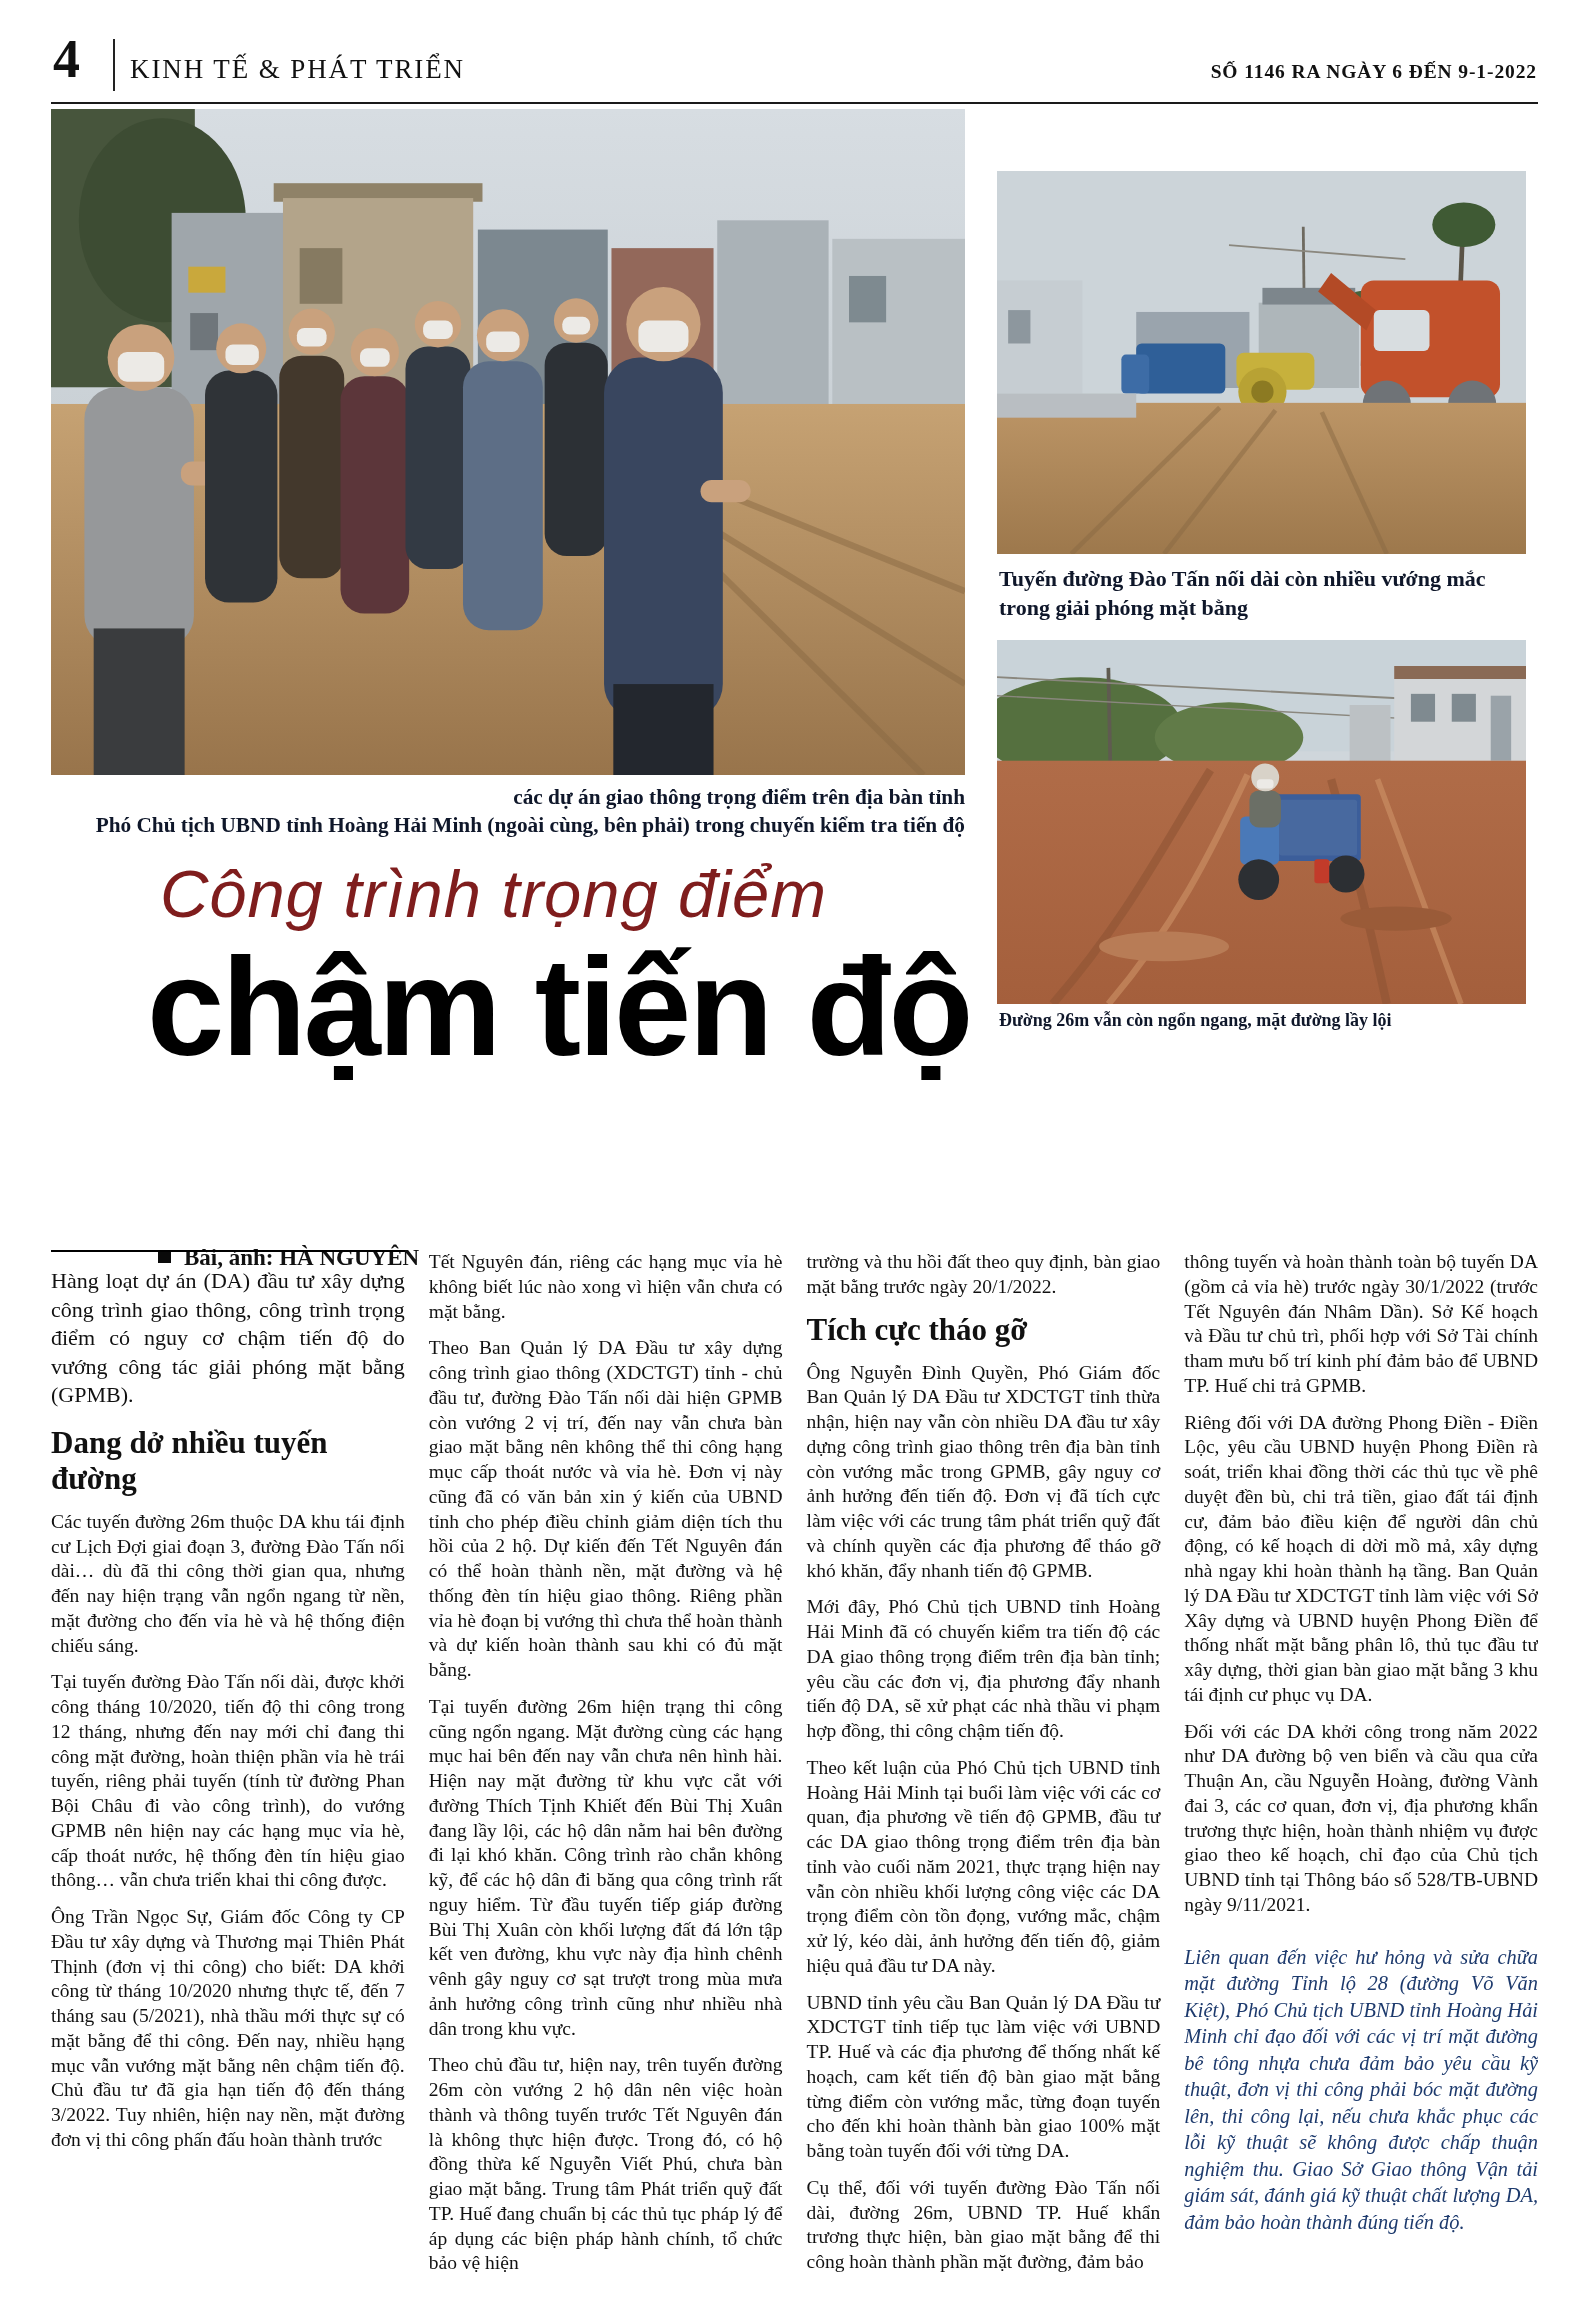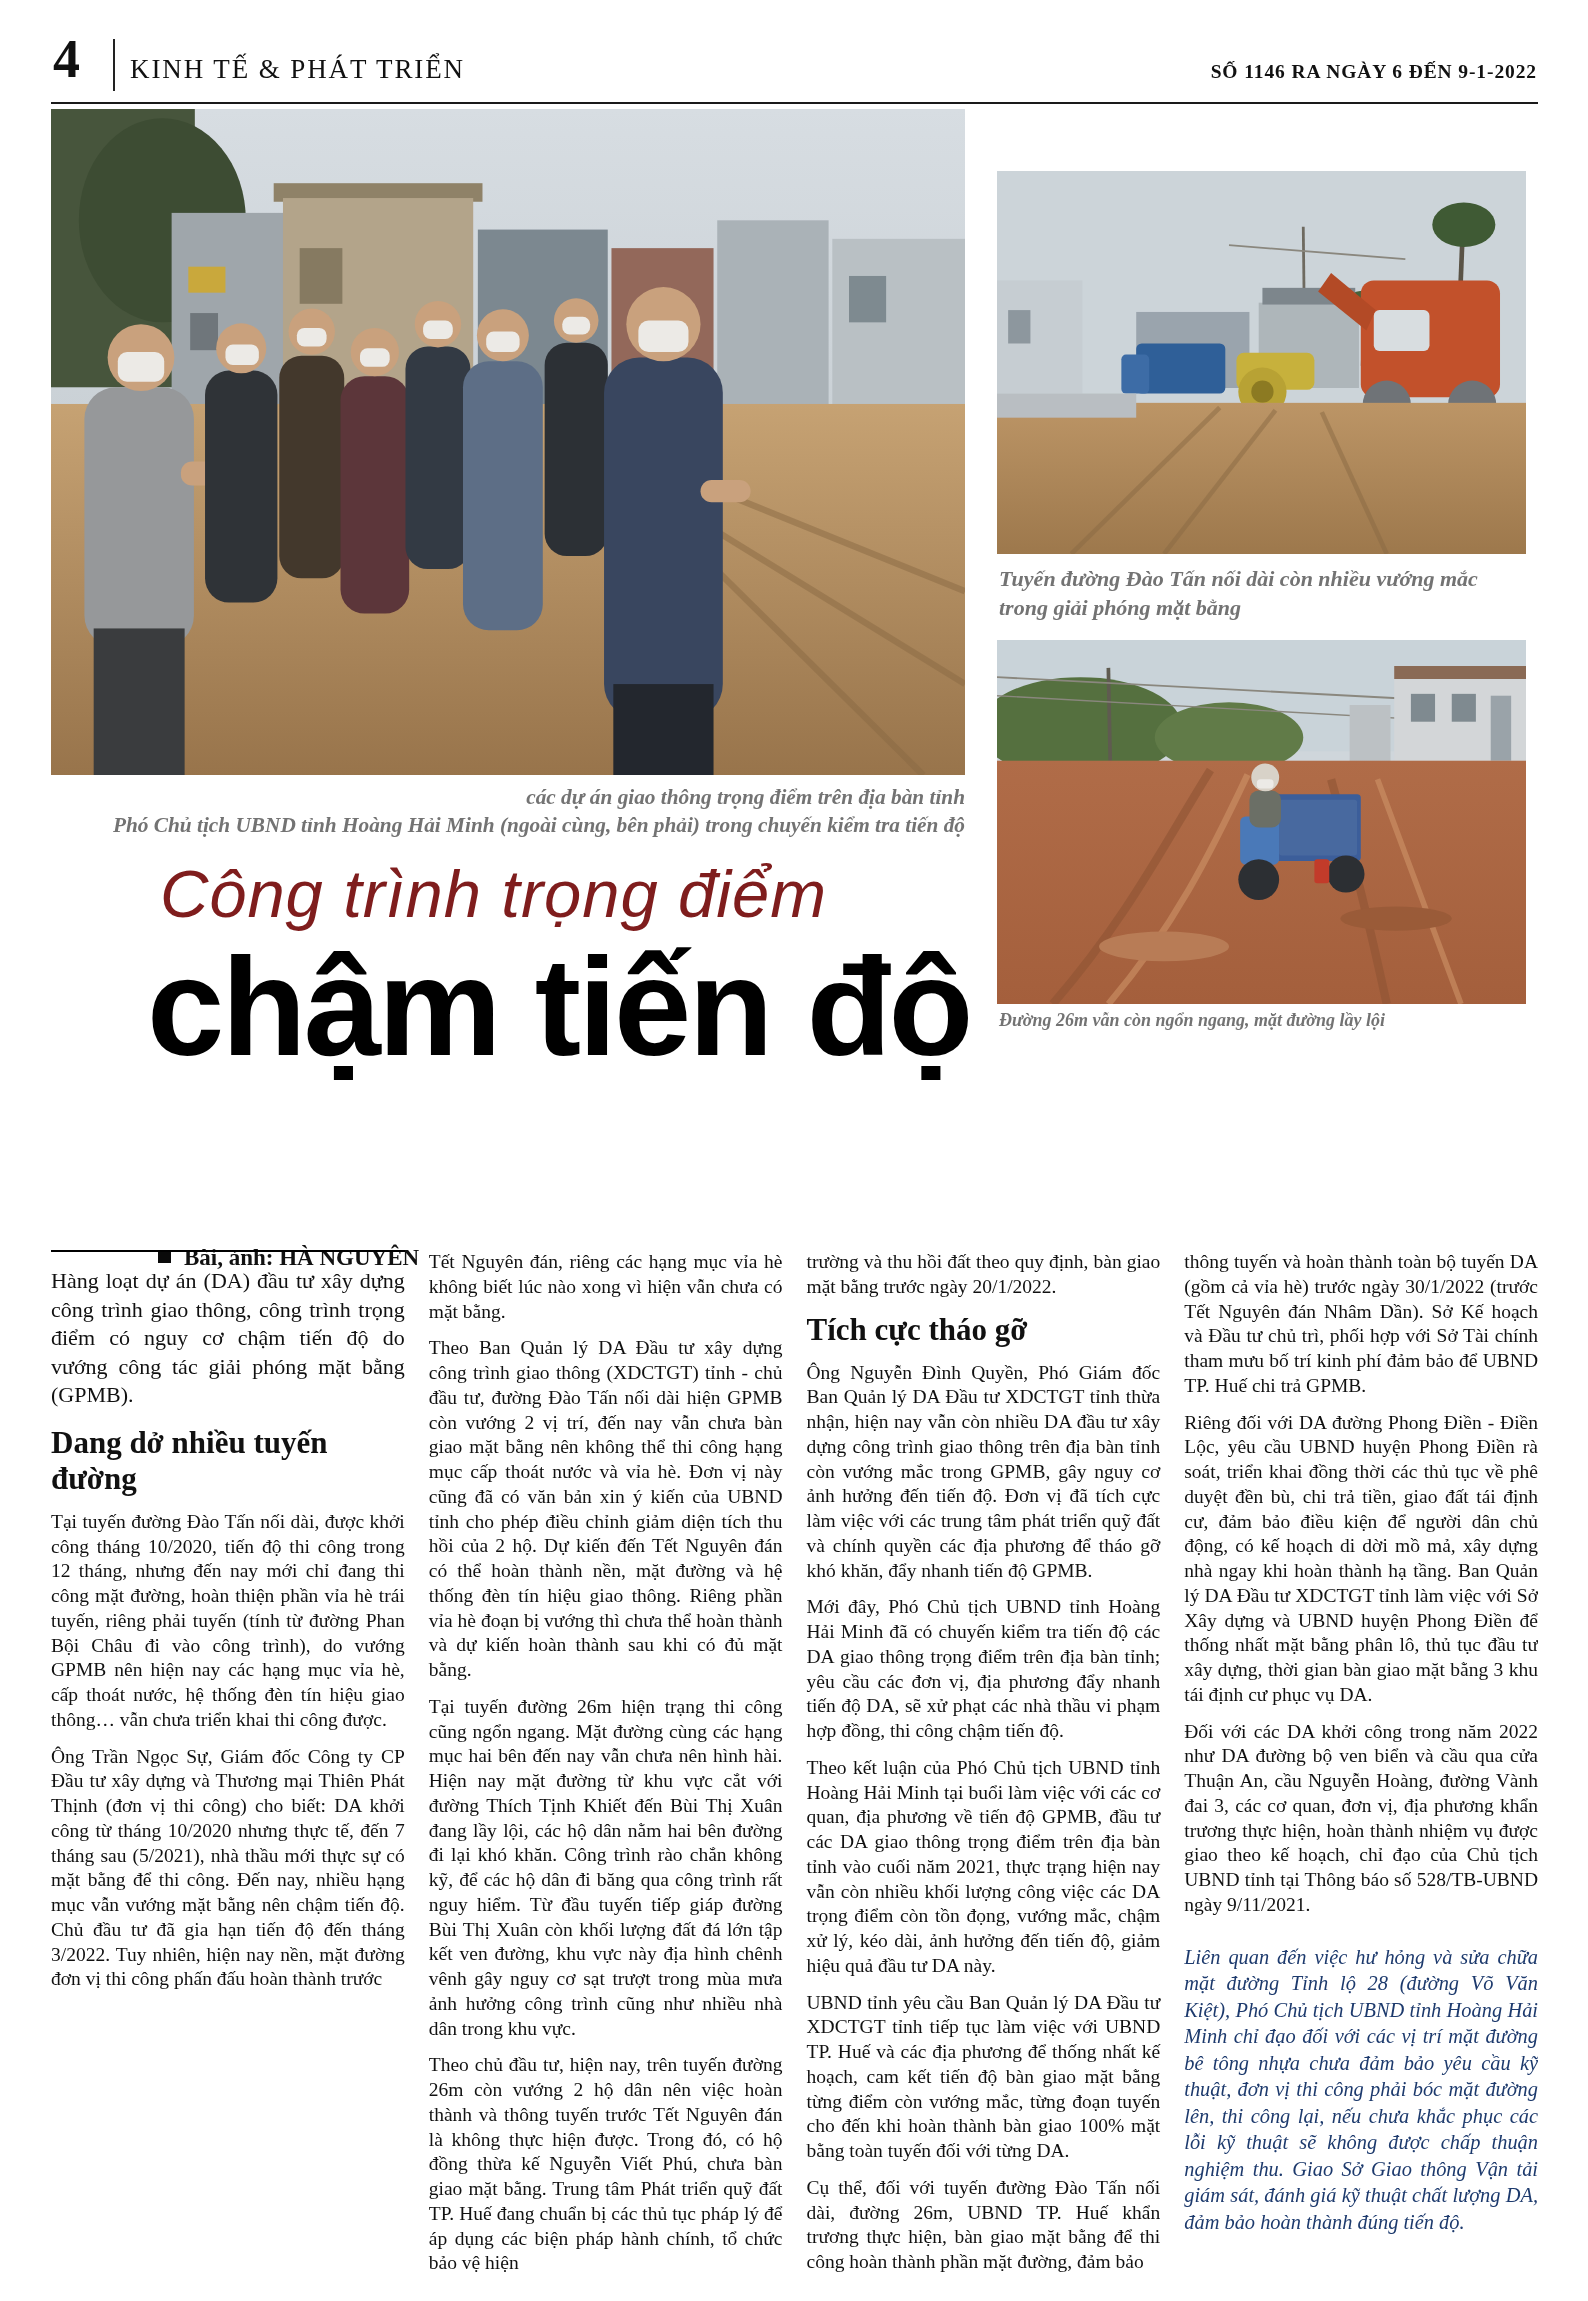--- a/index.html
+++ b/index.html
@@ -13,22 +13,22 @@
             font-family:"Liberation Serif",serif;}
   .issue-info{position:absolute;right:52px;top:61px;font-size:19.5px;font-weight:bold;
             letter-spacing:0.9px;font-family:"Liberation Serif",serif;}
   .header-rule{position:absolute;left:51px;top:102px;width:1487px;height:1.9px;background:#1a1a1a;}
   
   .photo{position:absolute;overflow:hidden;background:#cfd6db;}
   .photo svg{display:block;width:100%;height:100%;}
   .photo-main{left:51px;top:109px;width:914px;height:666px;}
   .photo-rt{left:997px;top:171px;width:529px;height:383px;}
   .photo-rb{left:997px;top:640px;width:529px;height:364px;}
-  .caption{font-style:italic;font-weight:bold;font-size:21.3px;line-height:1.32;
-           font-family:"Liberation Serif",serif;color:#737373;}
+  .caption{font-weight:bold;font-size:21.3px;line-height:1.32;
+           font-family:"Liberation Serif",serif;color:#0f172a;}
   .cap-main{position:absolute;left:51px;top:783px;width:914px;text-align:right;}
   .cap-rt{position:absolute;left:999px;top:564px;width:519px;text-align:left;font-size:22px;}
   .cap-rb{position:absolute;left:999px;top:1009px;width:519px;text-align:left;font-size:18px;}
   
   .headline{position:absolute;left:147px;top:855px;width:1299px;
             font-family:"Liberation Sans",sans-serif;}
   .kicker{font-style:italic;font-size:67px;letter-spacing:0.9px;color:#7f1d1d;margin:0 0 5.6px 13px;}
   .hl{font-weight:bold;font-size:139px;line-height:0.99;letter-spacing:-2.8px;color:#000;}
   .byline{position:absolute;left:158px;top:1245px;font-size:23px;font-weight:bold;
           font-family:"Liberation Serif",serif;}
@@ -237,20 +237,21 @@
   </div>
   <div class="byline">
     <span class="sq"></span><span>Bài, ảnh: HÀ NGUYÊN</span>
   </div>
 
   <div class="columns">
 
     <div class="col col1">
       <p class="lead">Hàng loạt dự án (DA) đầu tư xây dựng công trình giao thông, công trình trọng điểm có nguy cơ chậm tiến độ do vướng công tác giải phóng mặt bằng (GPMB).</p>
       <h3>Dang dở nhiều tuyến đường</h3>
+      <p>Các tuyến đường 26m thuộc DA khu tái định cư Lịch Đợi giai đoạn 3, đường Đào Tấn nối dài… dù đã thi công thời gian qua, nhưng đến nay hiện trạng vẫn ngổn ngang từ nền, mặt đường cho đến vỉa hè và hệ thống điện chiếu sáng.</p>
       <p>Tại tuyến đường Đào Tấn nối dài, được khởi công tháng 10/2020, tiến độ thi công trong 12 tháng, nhưng đến nay mới chỉ đang thi công mặt đường, hoàn thiện phần vỉa hè trái tuyến, riêng phải tuyến (tính từ đường Phan Bội Châu đi vào công trình), do vướng GPMB nên hiện nay các hạng mục vỉa hè, cấp thoát nước, hệ thống đèn tín hiệu giao thông… vẫn chưa triển khai thi công được.</p>
       <p>Ông Trần Ngọc Sự, Giám đốc Công ty CP Đầu tư xây dựng và Thương mại Thiên Phát Thịnh (đơn vị thi công) cho biết: DA khởi công từ tháng 10/2020 nhưng thực tế, đến 7 tháng sau (5/2021), nhà thầu mới thực sự có mặt bằng để thi công. Đến nay, nhiều hạng mục vẫn vướng mặt bằng nên chậm tiến độ. Chủ đầu tư đã gia hạn tiến độ đến tháng 3/2022. Tuy nhiên, hiện nay nền, mặt đường đơn vị thi công phấn đấu hoàn thành trước</p>
     </div>
 
     <div class="col col2">
       <p>Tết Nguyên đán, riêng các hạng mục vỉa hè không biết lúc nào xong vì hiện vẫn chưa có mặt bằng.</p>
       <p>Theo Ban Quản lý DA Đầu tư xây dựng công trình giao thông (XDCTGT) tỉnh - chủ đầu tư, đường Đào Tấn nối dài hiện GPMB còn vướng 2 vị trí, đến nay vẫn chưa bàn giao mặt bằng nên không thể thi công hạng mục cấp thoát nước và vỉa hè. Đơn vị này cũng đã có văn bản xin ý kiến của UBND tỉnh cho phép điều chỉnh giảm diện tích thu hồi của 2 hộ. Dự kiến đến Tết Nguyên đán có thể hoàn thành nền, mặt đường và hệ thống đèn tín hiệu giao thông. Riêng phần vỉa hè đoạn bị vướng thì chưa thể hoàn thành và dự kiến hoàn thành sau khi có đủ mặt bằng.</p>
       <p>Tại tuyến đường 26m hiện trạng thi công cũng ngổn ngang. Mặt đường cùng các hạng mục hai bên đến nay vẫn chưa nên hình hài. Hiện nay mặt đường từ khu vực cắt với đường Thích Tịnh Khiết đến Bùi Thị Xuân đang lầy lội, các hộ dân nằm hai bên đường đi lại khó khăn. Công trình rào chắn không kỹ, để các hộ dân đi băng qua công trình rất nguy hiểm. Từ đầu tuyến tiếp giáp đường Bùi Thị Xuân còn khối lượng đất đá lớn tập kết ven đường, khu vực này địa hình chênh vênh gây nguy cơ sạt trượt trong mùa mưa ảnh hưởng công trình cũng như nhiều nhà dân trong khu vực.</p>
       <p>Theo chủ đầu tư, hiện nay, trên tuyến đường 26m còn vướng 2 hộ dân nên việc hoàn thành và thông tuyến trước Tết Nguyên đán là không thực hiện được. Trong đó, có hộ đồng thừa kế Nguyễn Viết Phú, chưa bàn giao mặt bằng. Trung tâm Phát triển quỹ đất TP. Huế đang chuẩn bị các thủ tục pháp lý để áp dụng các biện pháp hành chính, tổ chức bảo vệ hiện</p>
     </div>

